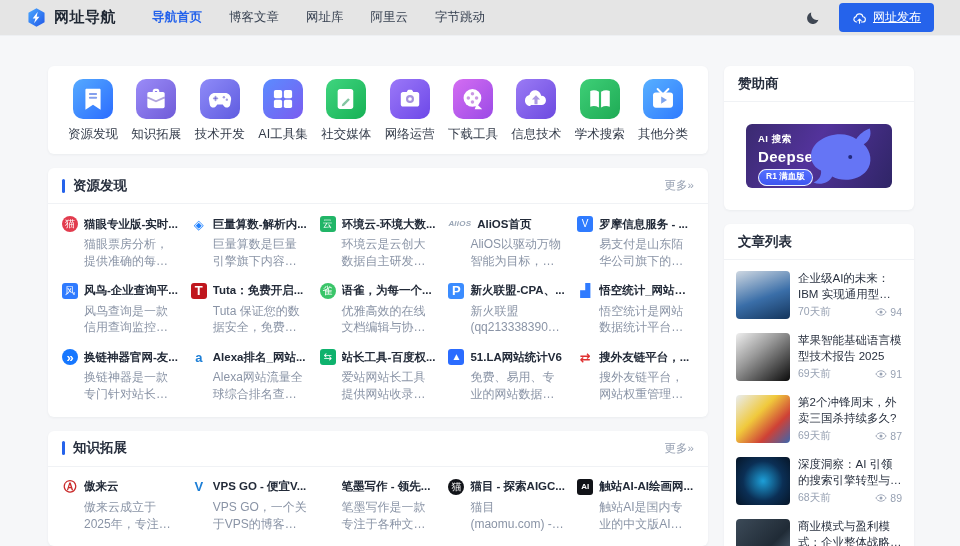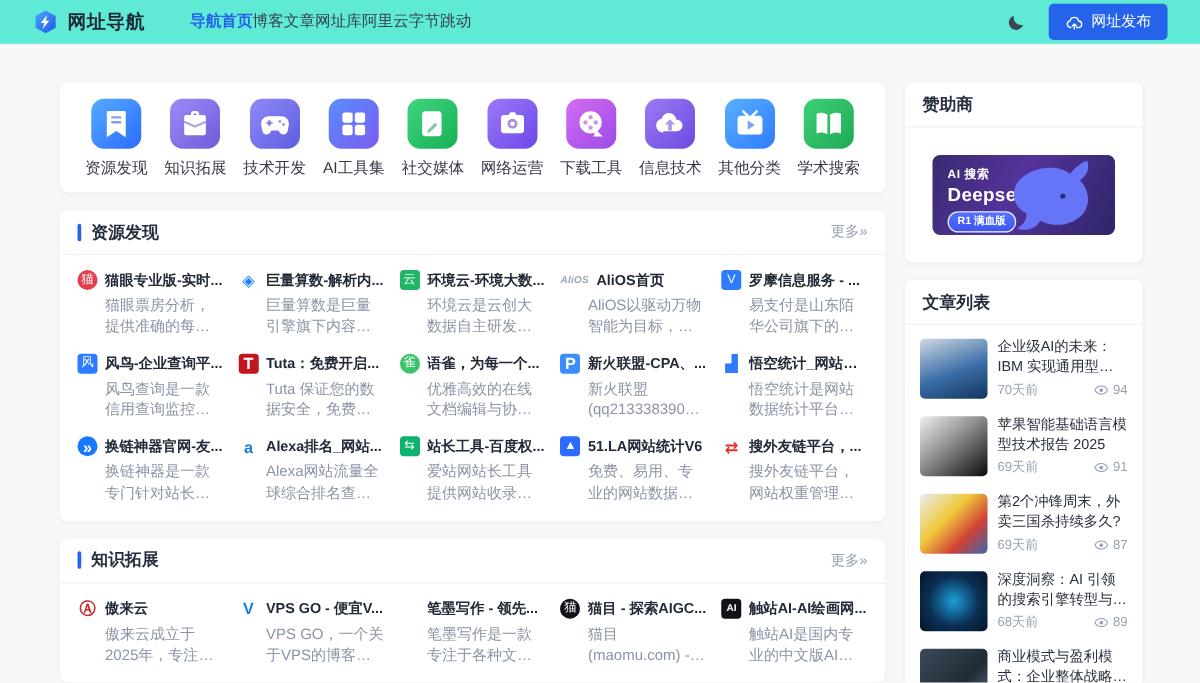--- a/index.html
+++ b/index.html
@@ -1,29 +1,29 @@
 <!DOCTYPE html>
 <html><head>
 <meta charset="utf-8">
 <style>
   * { margin:0; padding:0; box-sizing:border-box; }
   html,body { width:960px; height:546px; overflow:hidden; }
   body { font-family:"Liberation Sans","DejaVu Sans",sans-serif; background:#f6f7f9; color:#28303f; }
 
   
-  .navbar { height:36px; background:#5eead4; border-bottom:1px solid #eef0f3; display:flex; align-items:center; padding:0 26px; }
+  .navbar { height:36px; background:#e5e5e5; border-bottom:1px solid #eef0f3; display:flex; align-items:center; padding:0 26px; }
   .brand { display:flex; align-items:center; gap:7px; cursor:pointer; }
   .brand svg { width:21px; height:21px; }
   .brand-name { font-size:15px; font-weight:700; color:#1f2733; letter-spacing:.5px; }
-  .nav-links { display:flex; align-items:center; margin-left:36px; }
+  .nav-links { display:flex; align-items:center; gap:27px; margin-left:36px; }
   .nav-links a { font-size:12.5px; color:#374151; text-decoration:none; cursor:pointer; }
   .nav-links a.active { color:#2563eb; font-weight:700; }
   .nav-right { margin-left:auto; display:flex; align-items:center; gap:14px; }
   .moon-btn { width:24px; height:24px; border:none; background:transparent; cursor:pointer; display:flex; align-items:center; justify-content:center; }
-  .publish-btn { display:flex; align-items:center; gap:6px; background:#2563eb; color:#fff; border:none; border-radius:4px; font-size:12px; padding:6px 13px; cursor:pointer; font-family:inherit; }
+  .publish-btn { display:flex; align-items:center; gap:6px; background:#2563eb; color:#fff; border:none; border-radius:4px; font-size:12px; padding:6px 13px; cursor:pointer; font-family:inherit;text-decoration:underline; }
 
   
   .content { display:flex; gap:16px; padding:30px 46px 0 48px; align-items:flex-start; }
   .main-col { width:660px; flex:none; }
   .side-col { width:190px; flex:none; }
   .card { background:#fff; border-radius:6px; box-shadow:0 1px 3px rgba(20,30,60,.05); margin-bottom:14px; overflow:hidden; }
   .card-header { display:flex; align-items:center; height:36px; padding:0 14px; border-bottom:1px solid #f0f2f5; }
   .accent-bar { width:3px; height:14px; background:#2563eb; border-radius:2px; margin-right:8px; }
   .card-title { font-size:13.5px; font-weight:700; color:#262e3d; }
   .more-link { margin-left:auto; font-size:11.5px; color:#98a2b3; text-decoration:none; cursor:pointer; }
@@ -256,35 +256,35 @@
           <div class="cat">
             <span class="cat-ic" style="background: linear-gradient(135deg, rgb(155, 123, 245), rgb(108, 74, 224));">
               <svg>
                 <use href="#sym-cloudup"></use>
               </svg>
             </span>
             <span class="cat-label">信息技术</span>
           </div>
 
           <div class="cat">
+            <span class="cat-ic" style="background: linear-gradient(135deg, rgb(62, 207, 119), rgb(31, 171, 85));">
+              <svg>
+                <use href="#sym-openbook"></use>
+              </svg>
+            </span>
+            <span class="cat-label">学术搜索</span>
+          </div>
+
+          <div class="cat">
             <span class="cat-ic" style="background: linear-gradient(135deg, rgb(88, 176, 255), rgb(47, 123, 255));">
               <svg>
                 <use href="#sym-tvplay"></use>
               </svg>
             </span>
             <span class="cat-label">其他分类</span>
-          </div>
-
-          <div class="cat">
-            <span class="cat-ic" style="background: linear-gradient(135deg, rgb(62, 207, 119), rgb(31, 171, 85));">
-              <svg>
-                <use href="#sym-openbook"></use>
-              </svg>
-            </span>
-            <span class="cat-label">学术搜索</span>
           </div>
         </div>
     </section>
 
     <div>
 
         <section class="card">
           <div class="card-header">
             <span class="accent-bar"></span>
             <span class="card-title">资源发现</span>

